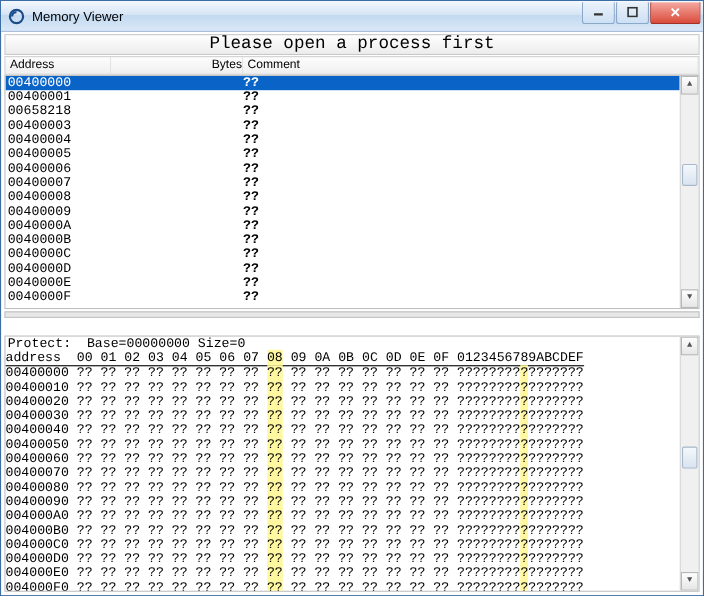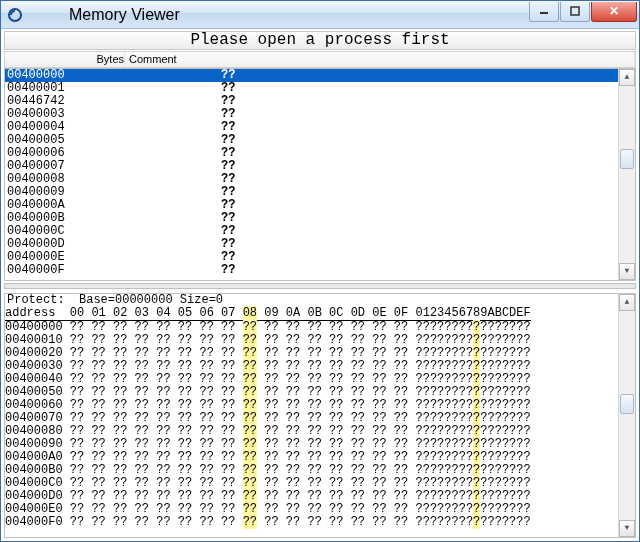--- a/index.html
+++ b/index.html
@@ -1,20 +1,20 @@
 <!DOCTYPE html>
 <html><head>
 <meta charset="utf-8">
 <style>
   * { box-sizing: border-box; margin: 0; padding: 0; }
   body { font-family: Tahoma, sans-serif; font-size: 11px; background: #5a8ac6; width: 640px; height: 542px; overflow: hidden; }
   .window { width: 640px; height: 542px; background: #fff; border: 1px solid #3a6ea5; display: flex; flex-direction: column; }
   .titlebar { height: 28px; background: linear-gradient(#f3f8fe,#d6e5f5 45%,#c2d9f0 46%,#d9e8f8); display: flex; align-items: center; padding-left: 6px; border-bottom: 1px solid #a0b8d8; }
   .titlebar .icon { width: 16px; height: 16px; margin-right: 6px; display: inline-flex; align-items: center; justify-content: center; color: #1a4a8a; font-weight: bold; font-size: 13px; }
-  .titlebar .title { flex: 1; color: #000; font-size: 16px; margin-left: 40px; }
+  .titlebar .title { flex: 1; color: #000; font-size: 12px; }
   .winbtns { display: flex; height: 20px; margin-right: 2px; margin-top: -6px; }
   .winbtn { width: 30px; height: 20px; margin-left: 1px; border: 1px solid #8aa8c8; border-top: none; border-radius: 0 0 3px 3px; background: linear-gradient(#eaf2fb,#cde0f4); display: flex; align-items: center; justify-content: center; font-size: 10px; cursor: pointer; }
   .winbtn.close { background: linear-gradient(#f5a8a0,#d94b3a); border-color: #a03028; width: 46px; color: #fff; font-size: 12px; font-weight: bold; }
   .menubar { height: 20px; background: linear-gradient(#fafcfe,#e8eef5); border-bottom: 1px solid #c0c8d0; display: flex; align-items: center; padding: 0 4px; }
   .menubar .mi { padding: 2px 8px; color: #222; cursor: pointer; }
   .banner { height: 19px; background: linear-gradient(#fefefe,#ececec); border: 1px solid #c8c8c8; margin: 2px 3px 1px 3px; text-align: center; line-height: 17px; font-size: 16px; font-family: "Courier New", monospace; }
   .colhead { height: 17px; display: flex; background: linear-gradient(#fdfdfd,#efefef); border: 1px solid #d0d0d0; margin: 0 3px; font-size: 11px; align-items: center; }
   .colhead div { padding-left: 4px; border-right: 1px solid #e4e4e4; height: 100%; line-height: 15px; }
   .colhead .c1 { width: 96px; }
   .colhead .c2 { width: 120px; text-align: right; }
@@ -22,21 +22,21 @@
   .colhead .c4 { flex: 1; }
   .dispane { flex: 0 0 213px; margin: 0 3px 2px 3px; border: 1px solid #c0c0c0; background: #fff; font-family: "Courier New", monospace; font-size: 12px; position: relative; overflow: hidden; display:flex; }
   .disbody { flex:1; overflow:hidden; }
   .disrow { height: 13px; display: flex; line-height: 13px; white-space: pre; }
   .disrow.sel { background: #0a64c8; color: #fff; }
   .disrow .a { width: 96px; padding-left: 2px; }
   .disrow .b { width: 120px; }
   .disrow .o { width: 155px; font-weight: bold; }
   .disrow .cm { flex:1; }
   .splitter { height: 6px; margin: 0 3px; background: #e8e8e8; border: 1px solid #c0c0c0; cursor: ns-resize; }
-  .hexpane { flex: 1; margin: 4px 3px 3px 3px; border: 1px solid #c0c0c0; background: #fff; font-family: "Courier New", monospace; font-size: 12px; display: flex; overflow: hidden; }
+  .hexpane { flex: 1; margin: 16px 3px 3px 3px; border: 1px solid #c0c0c0; background: #fff; font-family: "Courier New", monospace; font-size: 12px; display: flex; overflow: hidden; }
   .hexbody { flex:1; overflow:hidden; white-space: pre; line-height: 13px; }
   .hexhead { font-weight: normal; border-bottom:1px solid #000; display:inline-block;text-align:center; }
   .scrollbar { width: 17px; background: #f0f0f0; border-left: 1px solid #d8d8d8; position: relative; }
   .sbtn { height: 17px; background: linear-gradient(#fefefe,#e6e6e6); border: 1px solid #b8b8b8; font-size: 8px; text-align: center; line-height: 13px; color:#555; cursor:pointer; }
   .sbtn.dn { position: absolute; bottom: 0; left: 0; right: 0; }
   .thumb { position: absolute; left: 1px; right: 1px; height: 20px; background: linear-gradient(#f4f8fc,#d8e4f0); border: 1px solid #a8b8cc; border-radius: 2px; }
   .hlbyte { background: #fff8a0; }
   .protect { padding-left:2px; }
   .hexaddr { font-weight: normal; }
 </style>
@@ -64,29 +64,30 @@
           </svg>
         </div>
       <div class="winbtn close">✕</div>
     </div>
   </div>
 
 
   <div class="banner">Please open a process first</div>
 
   <div class="colhead">
+    <div class="c1">Address</div>
     <div class="c2">Bytes</div>
     <div class="c4">Comment</div>
   </div>
 
   <div class="dispane">
     <div class="disbody" id="disbody">
         <div class="disrow sel"><span class="a">00400000</span><span class="b"></span><span class="o">??</span><span class="cm"></span></div>
         <div class="disrow"><span class="a">00400001</span><span class="b"></span><span class="o">??</span><span class="cm"></span></div>
-        <div class="disrow"><span class="a">00446742</span><span class="b"></span><span class="o">??</span><span class="cm"></span></div>
+        <div class="disrow"><span class="a">00658218</span><span class="b"></span><span class="o">??</span><span class="cm"></span></div>
         <div class="disrow"><span class="a">00400003</span><span class="b"></span><span class="o">??</span><span class="cm"></span></div>
         <div class="disrow"><span class="a">00400004</span><span class="b"></span><span class="o">??</span><span class="cm"></span></div>
         <div class="disrow"><span class="a">00400005</span><span class="b"></span><span class="o">??</span><span class="cm"></span></div>
         <div class="disrow"><span class="a">00400006</span><span class="b"></span><span class="o">??</span><span class="cm"></span></div>
         <div class="disrow"><span class="a">00400007</span><span class="b"></span><span class="o">??</span><span class="cm"></span></div>
         <div class="disrow"><span class="a">00400008</span><span class="b"></span><span class="o">??</span><span class="cm"></span></div>
         <div class="disrow"><span class="a">00400009</span><span class="b"></span><span class="o">??</span><span class="cm"></span></div>
         <div class="disrow"><span class="a">0040000A</span><span class="b"></span><span class="o">??</span><span class="cm"></span></div>
         <div class="disrow"><span class="a">0040000B</span><span class="b"></span><span class="o">??</span><span class="cm"></span></div>
         <div class="disrow"><span class="a">0040000C</span><span class="b"></span><span class="o">??</span><span class="cm"></span></div>

